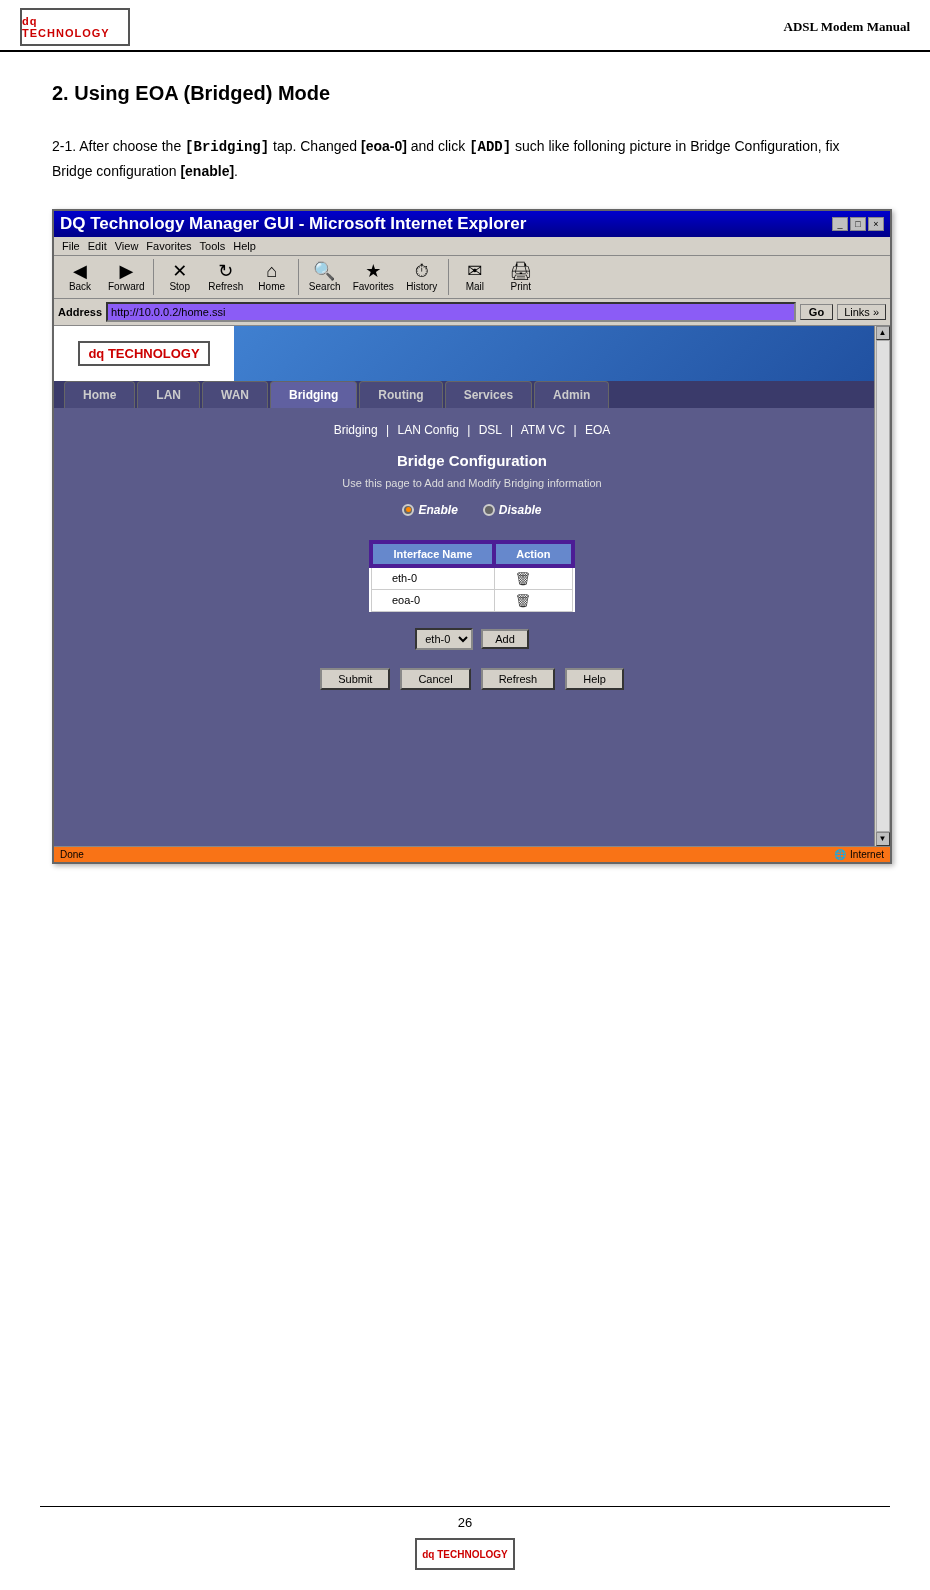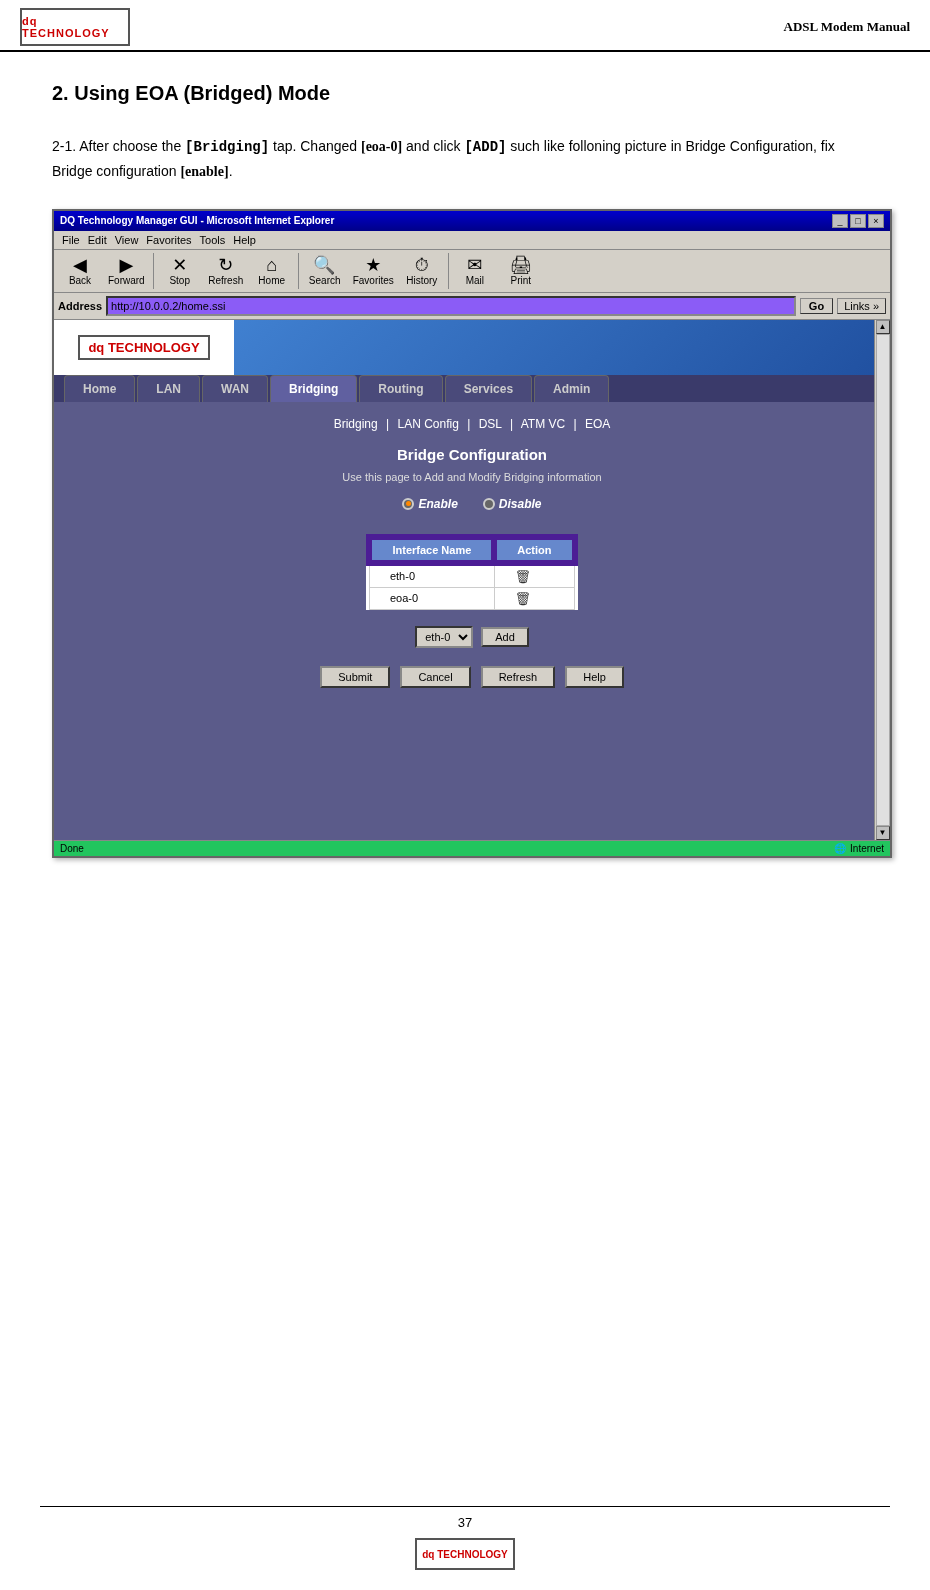--- a/index.html
+++ b/index.html
@@ -66,21 +66,21 @@
       font-size: 14px;
       line-height: 1.7;
       margin-bottom: 25px;
     }
 
     .body-text .bold-bracket {
       font-weight: bold;
       font-family: 'Courier New', monospace;
     }
     .body-text .mono {
-      font-family: Liberation Serif, serif;
+      font-family: Liberation Sans, sans-serif;
       font-weight: bold;
     }
 
     
     .browser-window {
       border: 2px solid #666;
       width: 840px;
       margin: 0 auto 30px auto;
       background: #fff;
       box-shadow: 2px 2px 5px rgba(0,0,0,0.3);
@@ -90,21 +90,21 @@
       background: linear-gradient(to bottom, #0000cc, #000088);
       color: #fff;
       font-size: 11px;
       padding: 3px 6px;
       display: flex;
       justify-content: space-between;
       align-items: center;
     }
     .browser-titlebar-title {
       font-weight: bold;
-      font-size: 10px;
+      font-size: 17px;
     }
     .browser-titlebar-controls {
       display: flex;
       gap: 2px;
     }
     .titlebar-btn {
       width: 16px;
       height: 14px;
       background: #c0c0c0;
       border: 1px solid #888;
@@ -341,21 +341,21 @@
     .bridge-table {
       border-collapse: collapse;
       font-size: 11px;
       background: #fff;
     }
     .bridge-table th {
       background: #6688cc;
       color: #fff;
       font-weight: bold;
       padding: 4px 20px;
-      border: 6px solid #4c1d95;
+      border: 4px solid #4c1d95;
       text-align: left;
     }
     .bridge-table td {
       background: #fff;
       padding: 3px 20px;
       border: 1px solid #ccc;
       font-size: 11px;
     }
     .trash-icon {
       font-size: 13px;
@@ -425,21 +425,21 @@
     }
     .scrollbar-track {
       flex: 1;
       width: 14px;
       background: #e0e0e0;
       border: 1px solid #aaa;
     }
 
     
     .browser-statusbar {
-      background: #22c55e;
+      background: #f97316;
       border-top: 1px solid #888;
       padding: 2px 6px;
       font-size: 10px;
       display: flex;
       justify-content: space-between;
       align-items: center;
     }
     .status-internet {
       display: flex;
       align-items: center;
@@ -672,15 +672,15 @@
         <span>Internet</span>
       </div>
     </div>
 
   </div>
 
 </div>
 
 <div class="page-footer">
   <div class="footer-line"></div>
-  <span class="page-number">37</span>
+  <span class="page-number">26</span>
   <div class="footer-logo">dq TECHNOLOGY</div>
 </div>
 
 </body></html>

